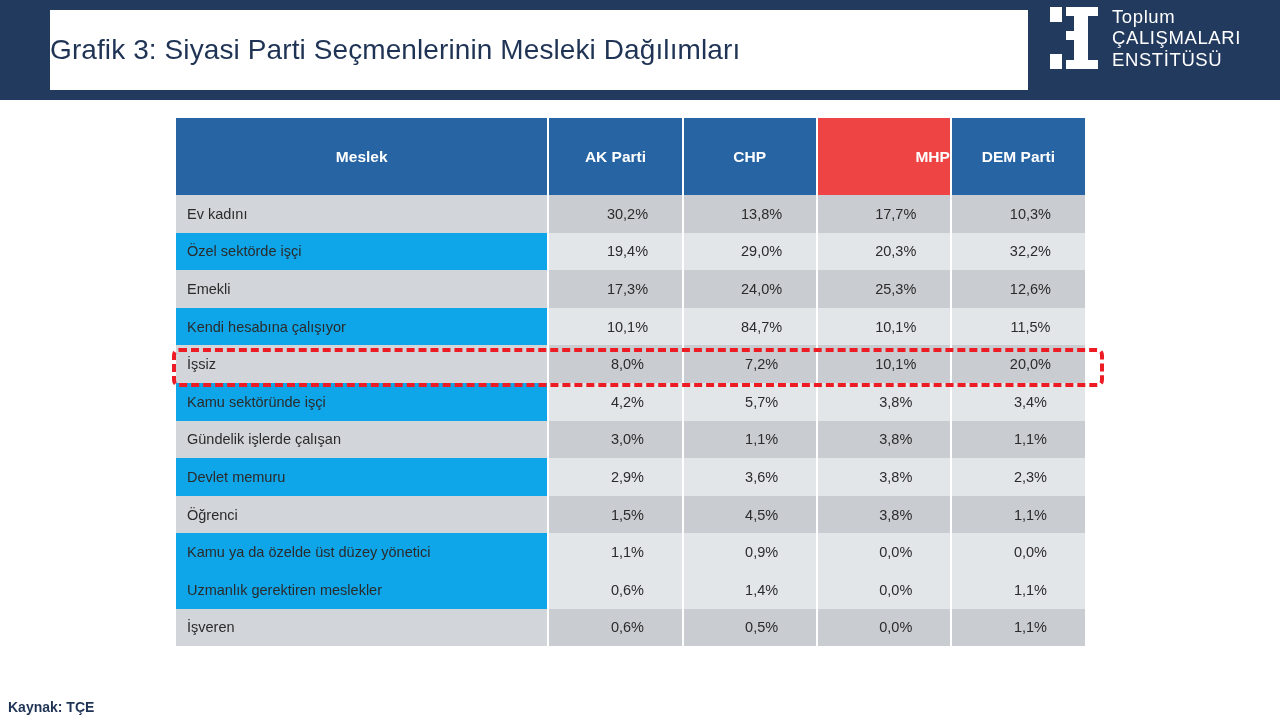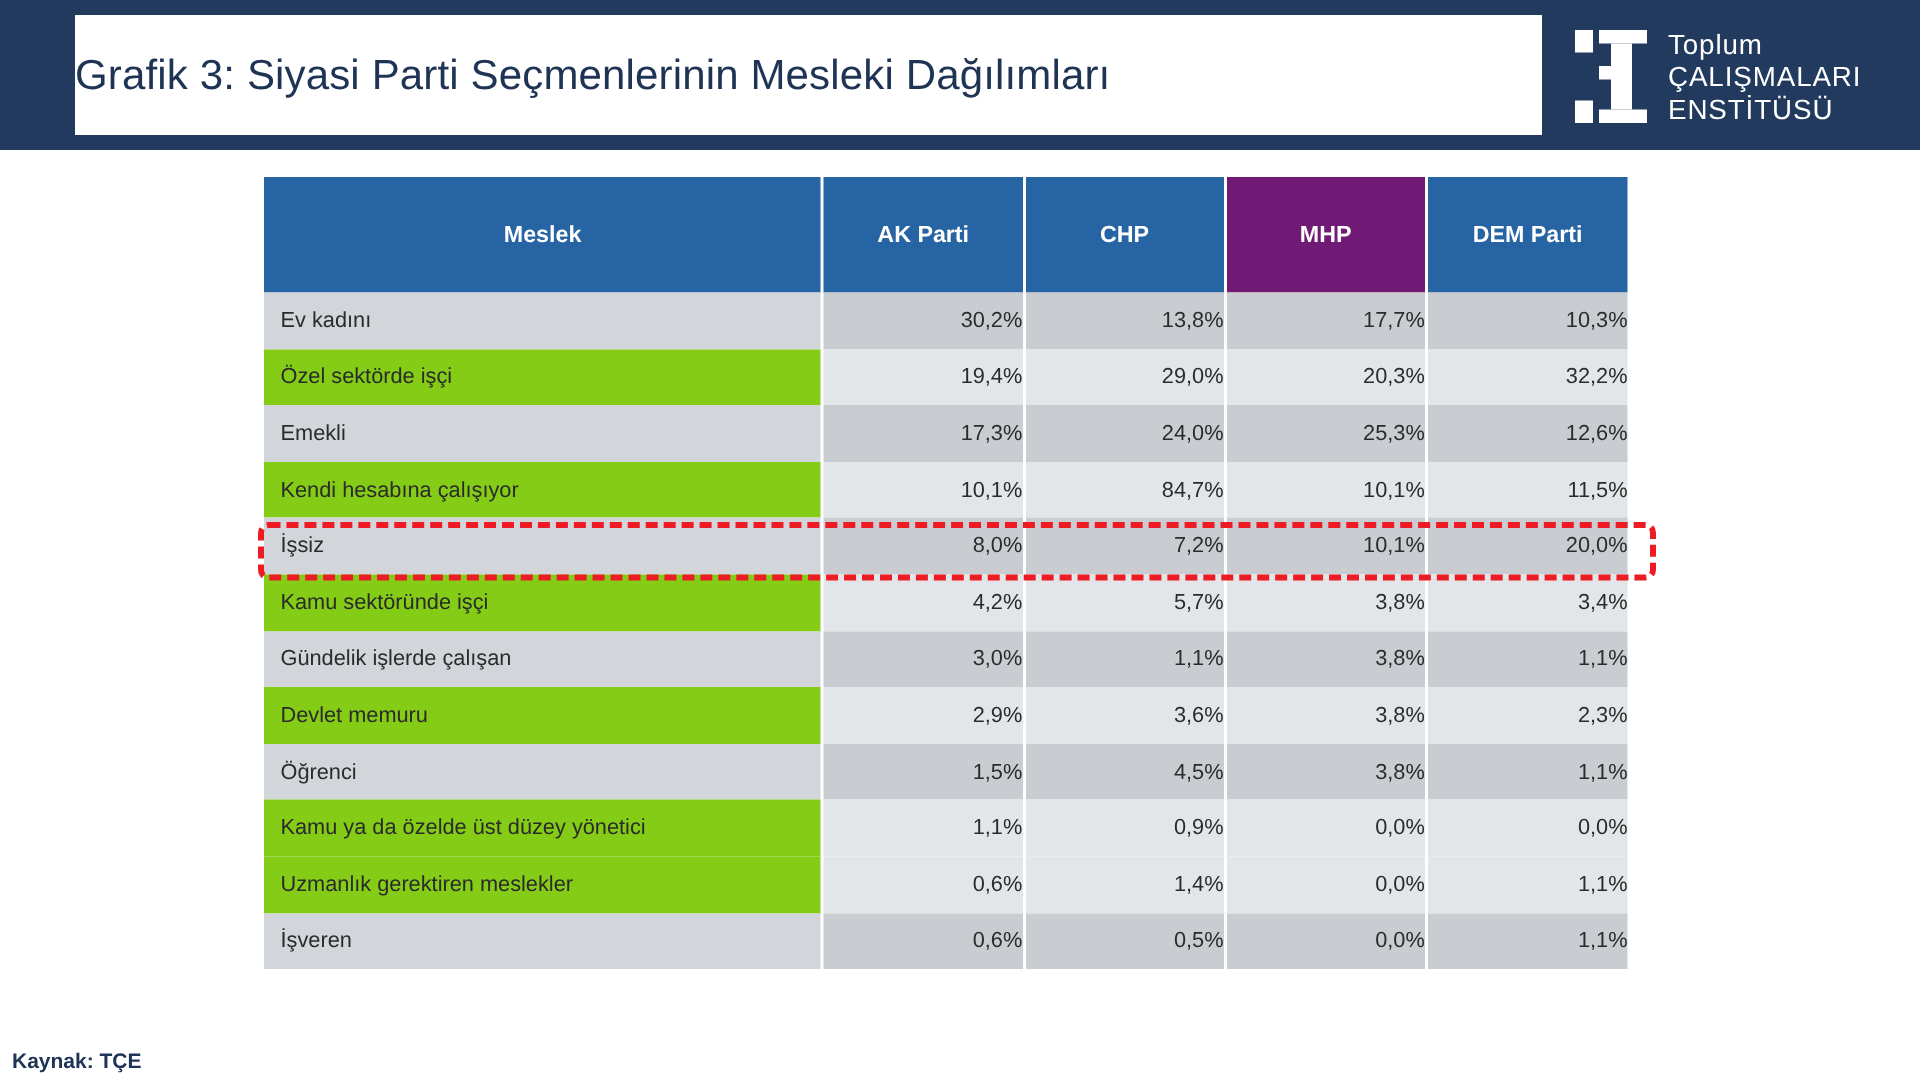--- a/index.html
+++ b/index.html
@@ -34,21 +34,21 @@
   }
   #page-title {
     font-size:28px;
     color:#1f3355;
     letter-spacing:0.1px;
     white-space:nowrap;
   }
 
   
   #logo {
-    position:absolute; left:1048px; top:14px;
+    position:absolute; left:1048px; top:1px;
     width:222px; height:74px;
     display:flex; align-items:center; gap:12px;
   }
   #logo-mark { width:52px; height:66px; flex:0 0 auto; }
   #logo-text {
     color:#ffffff;
     font-size:18.5px;
     line-height:21.5px;
     letter-spacing:0.6px;
     white-space:nowrap;
@@ -86,28 +86,28 @@
     color:#2b2b2b;
     vertical-align:middle;
     border-right:2px solid #ffffff;
   }
   tbody td:last-child { border-right:none; }
   tbody td.label {
     text-align:left;
     padding-left:11px;
   }
   tbody td.val {
-    text-align:right;
+    text-align:center;
     padding-left:24px;
   }
 
   
   tbody tr.dark td.label { background:#d2d5d9; }
   tbody tr.dark td.val   { background:#c9ccd1; }
-  tbody tr.light td.label { background:#84cc16; }
+  tbody tr.light td.label { background:#0ea5e9; }
   tbody tr.light td.val   { background:#e3e6e9; }
 
   
   #highlight-box {
     position:absolute;
     left:172px; top:348px;
     width:932px; height:39px;
     border:4px dashed #ed1c24;
     border-radius:7px;
     pointer-events:none;
@@ -165,21 +165,21 @@
           <col class="c-val">
           <col class="c-val">
           <col class="c-val">
           <col class="c-val">
       </colgroup>
       <thead>
         <tr id="thead-row">
             <th style="background: rgb(39, 100, 163);">Meslek</th>
             <th style="background: rgb(39, 100, 163);">AK Parti</th>
             <th style="background: rgb(39, 100, 163);">CHP</th>
-            <th style="background: #701a75;">MHP</th>
+            <th style="background: #ef4444; text-align: right;">MHP</th>
             <th style="background: rgb(39, 100, 163);">DEM Parti</th>
           </tr>
       </thead>
       <tbody id="tbody">
           <tr class="dark">
             <td class="label">Ev kadını</td>
             <td class="val">30,2%</td>
             <td class="val">13,8%</td>
             <td class="val">17,7%</td>
             <td class="val">10,3%</td>

